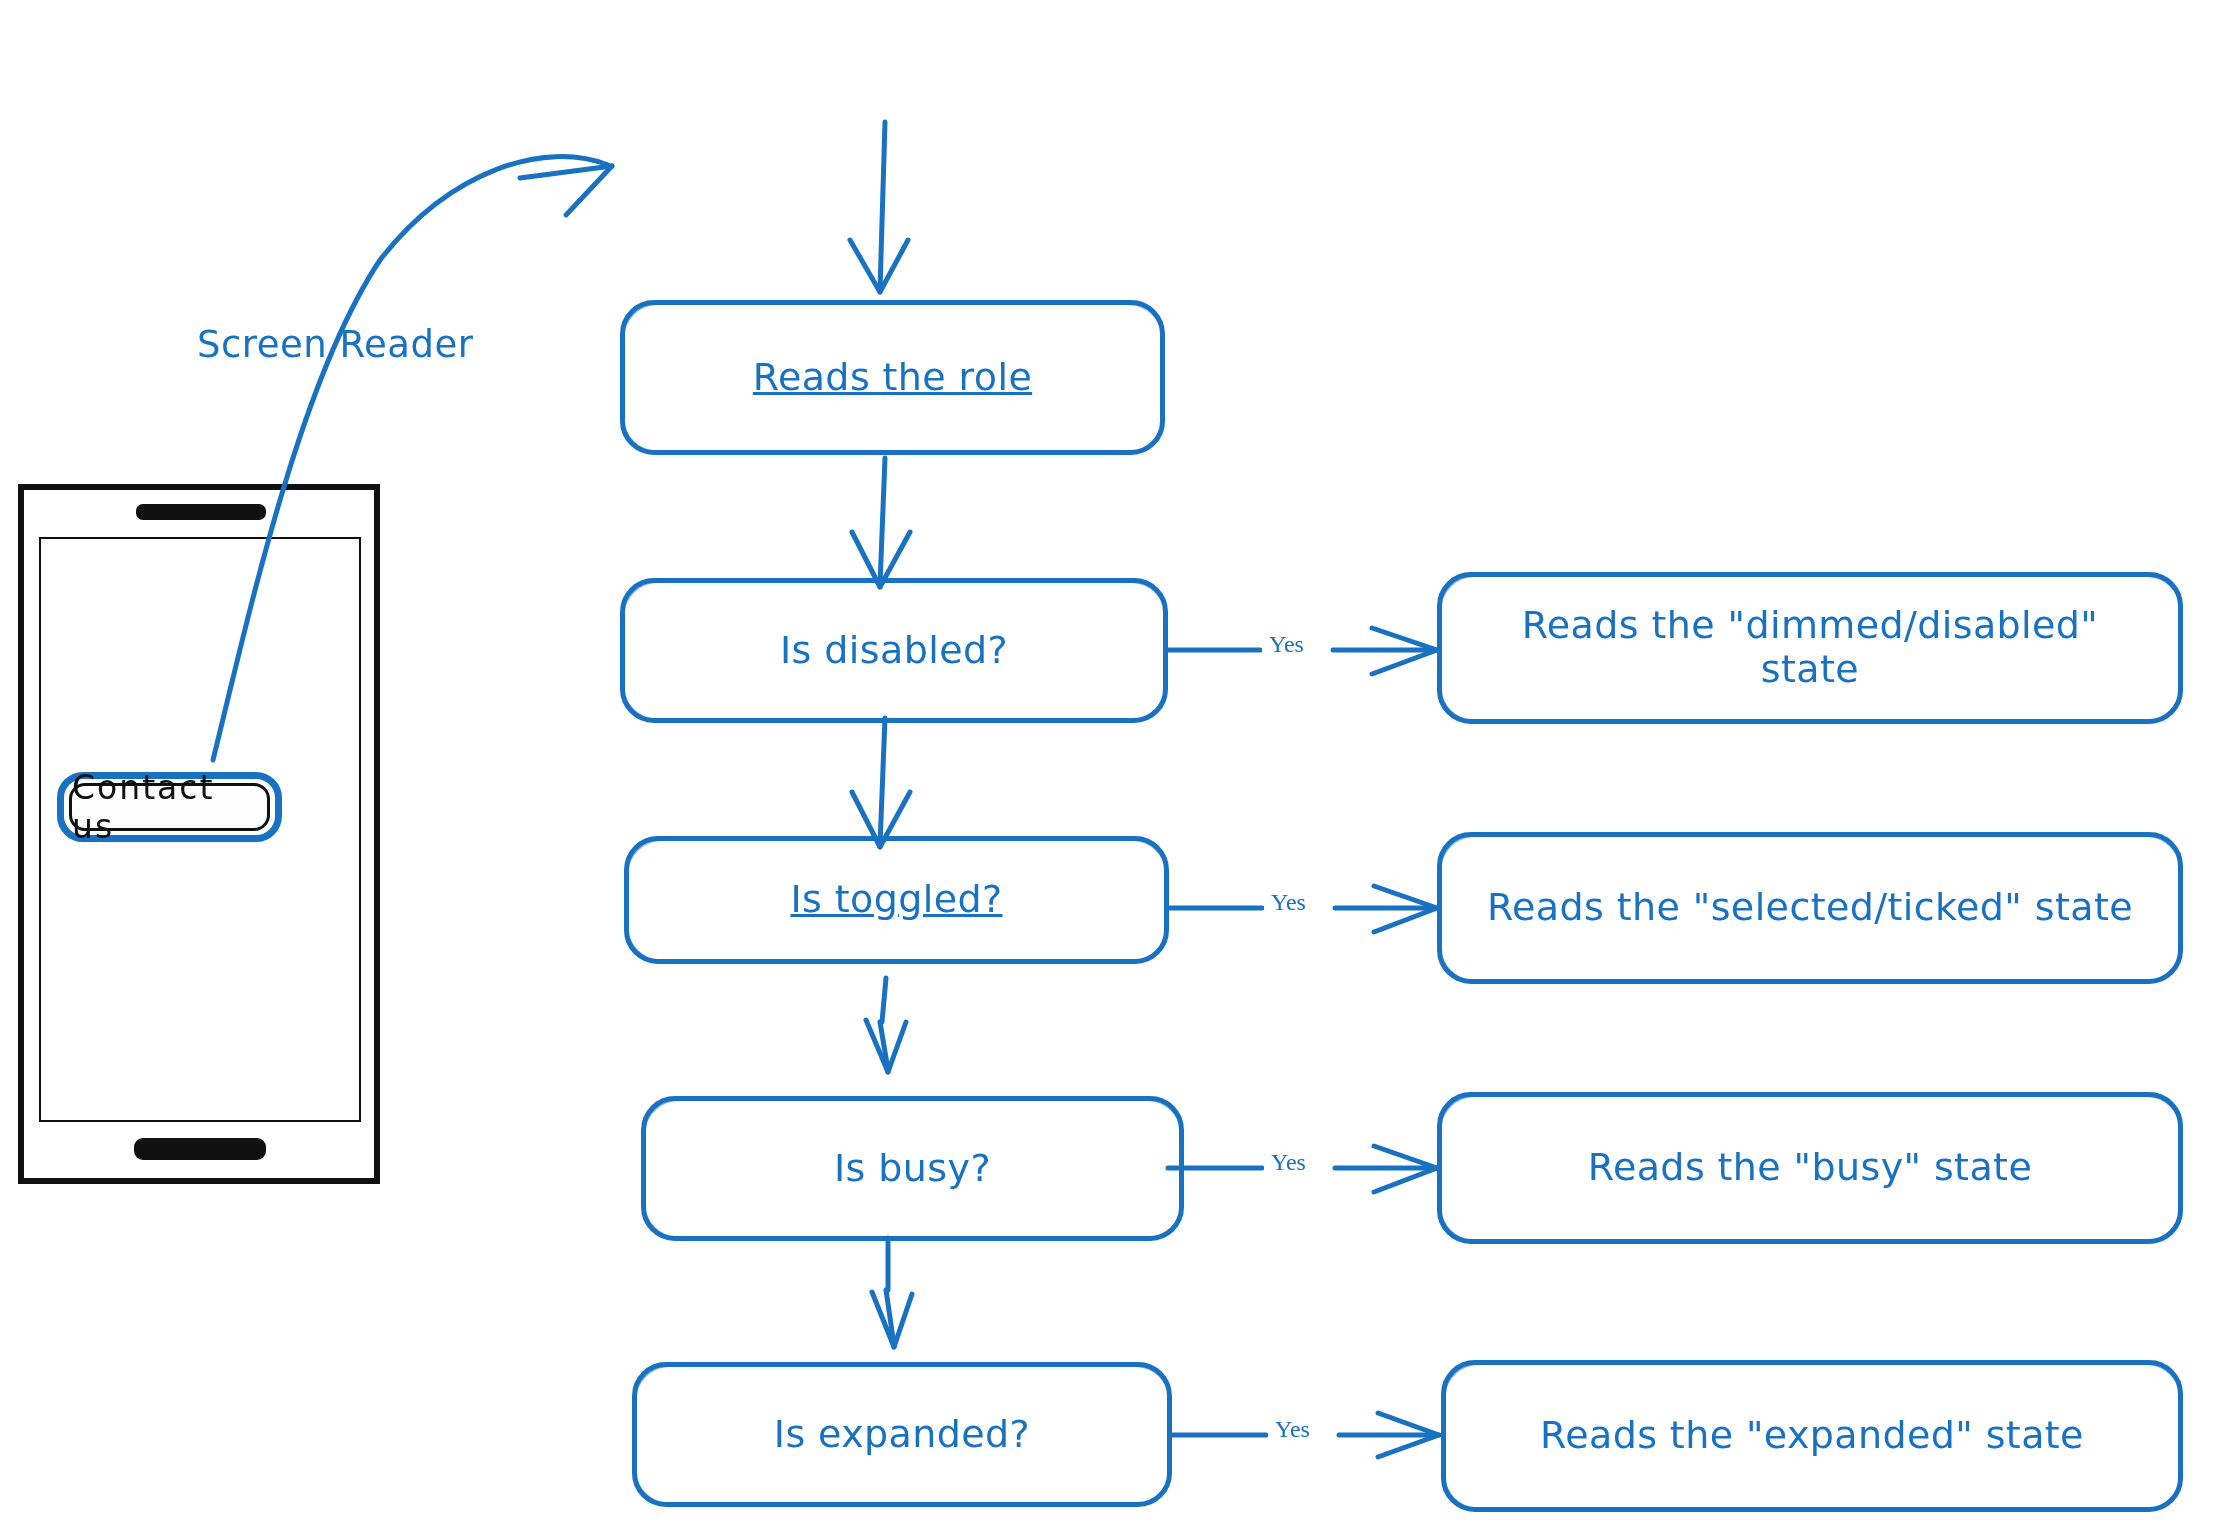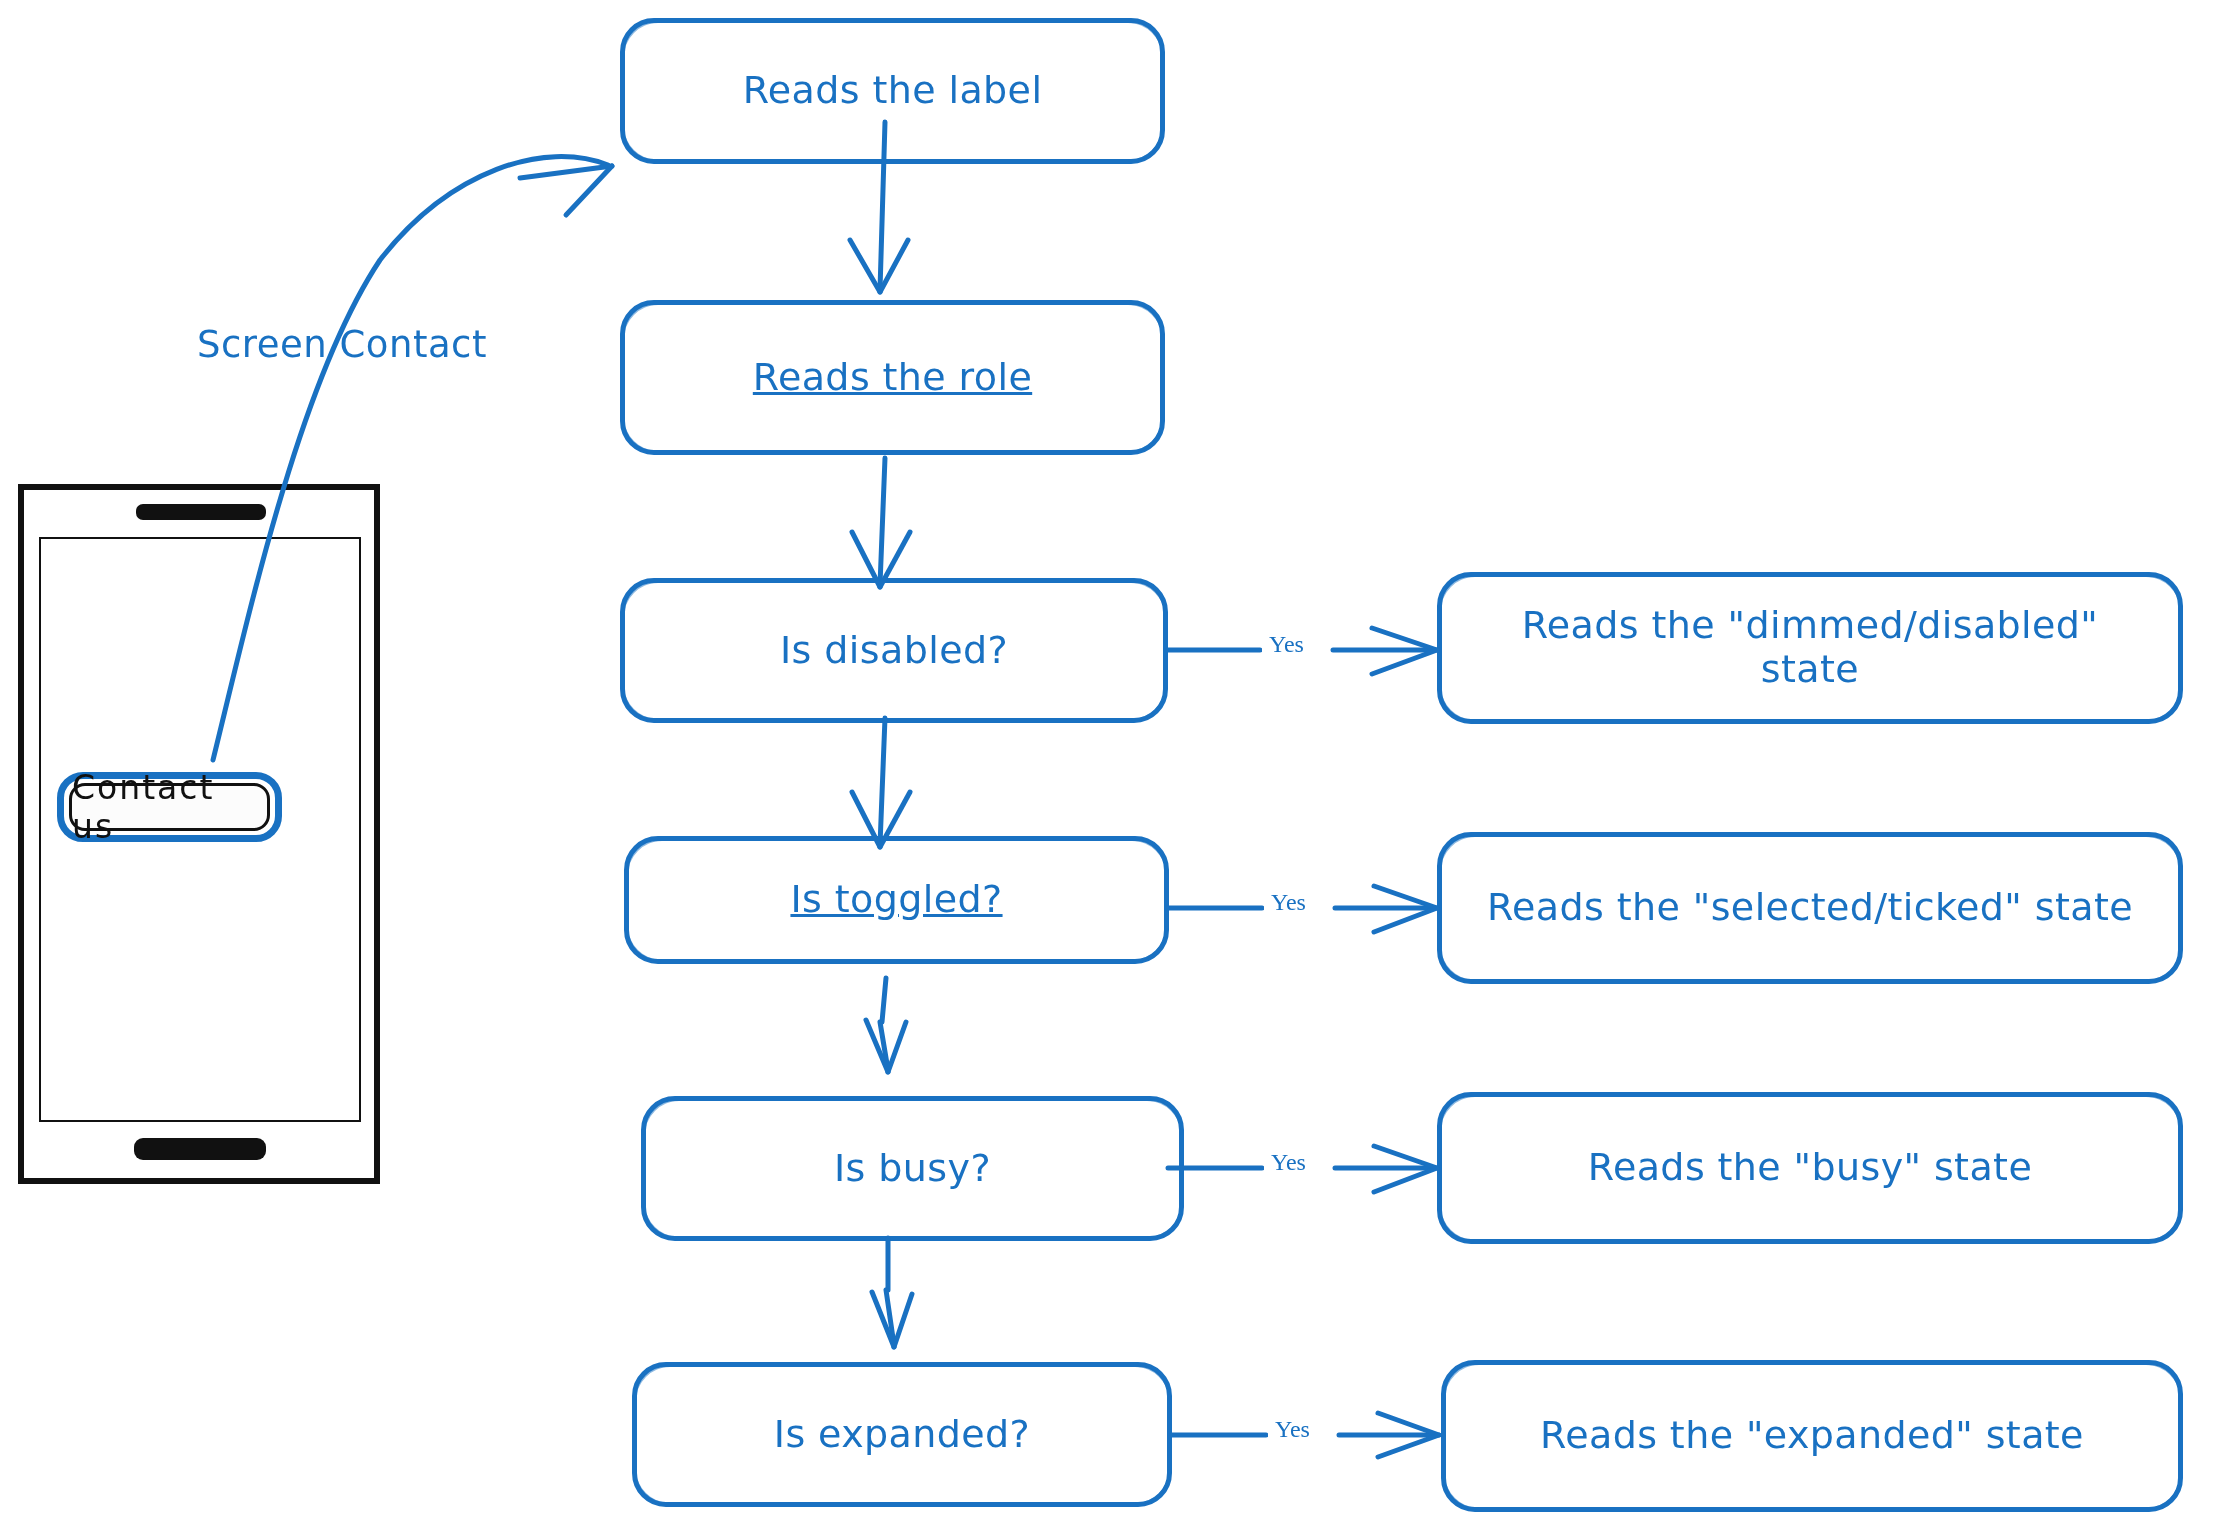--- a/index.html
+++ b/index.html
@@ -197,25 +197,22 @@
     <div class="phone-speaker" style="left:112px; top:14px; width:130px; height:16px;"></div>
     <div class="phone-screen" style="left:15px; top:47px; width:322px; height:585px;"></div>
     <div class="phone-home" style="left:110px; top:648px; width:132px; height:22px;"></div>
 
     <div class="focus-ring" style="left:33px; top:282px; width:225px; height:70px;"></div>
     <div class="contact-btn" style="left:45px; top:293px; width:201px; height:48px;">
       <span>Contact us</span>
     </div>
   </div>
 
-  <div class="annotation" style="left:197px; top:323px;">Screen Contact</div>
-
-  <div class="node" style="left:620px; top:18px; width:545px; height:146px;">
-    <span class="node-label">Reads the label</span>
-  </div>
+  <div class="annotation" style="left:197px; top:323px;">Screen Reader</div>
+
 
   <div class="node" style="left:620px; top:300px; width:545px; height:155px;text-decoration:underline;">
     <span class="node-label">Reads the role</span>
   </div>
 
   <div class="node" style="left:620px; top:578px; width:548px; height:145px;">
     <span class="node-label">Is disabled?</span>
   </div>
 
   <div class="node" style="left:624px; top:836px; width:545px; height:128px;text-decoration:underline;">

